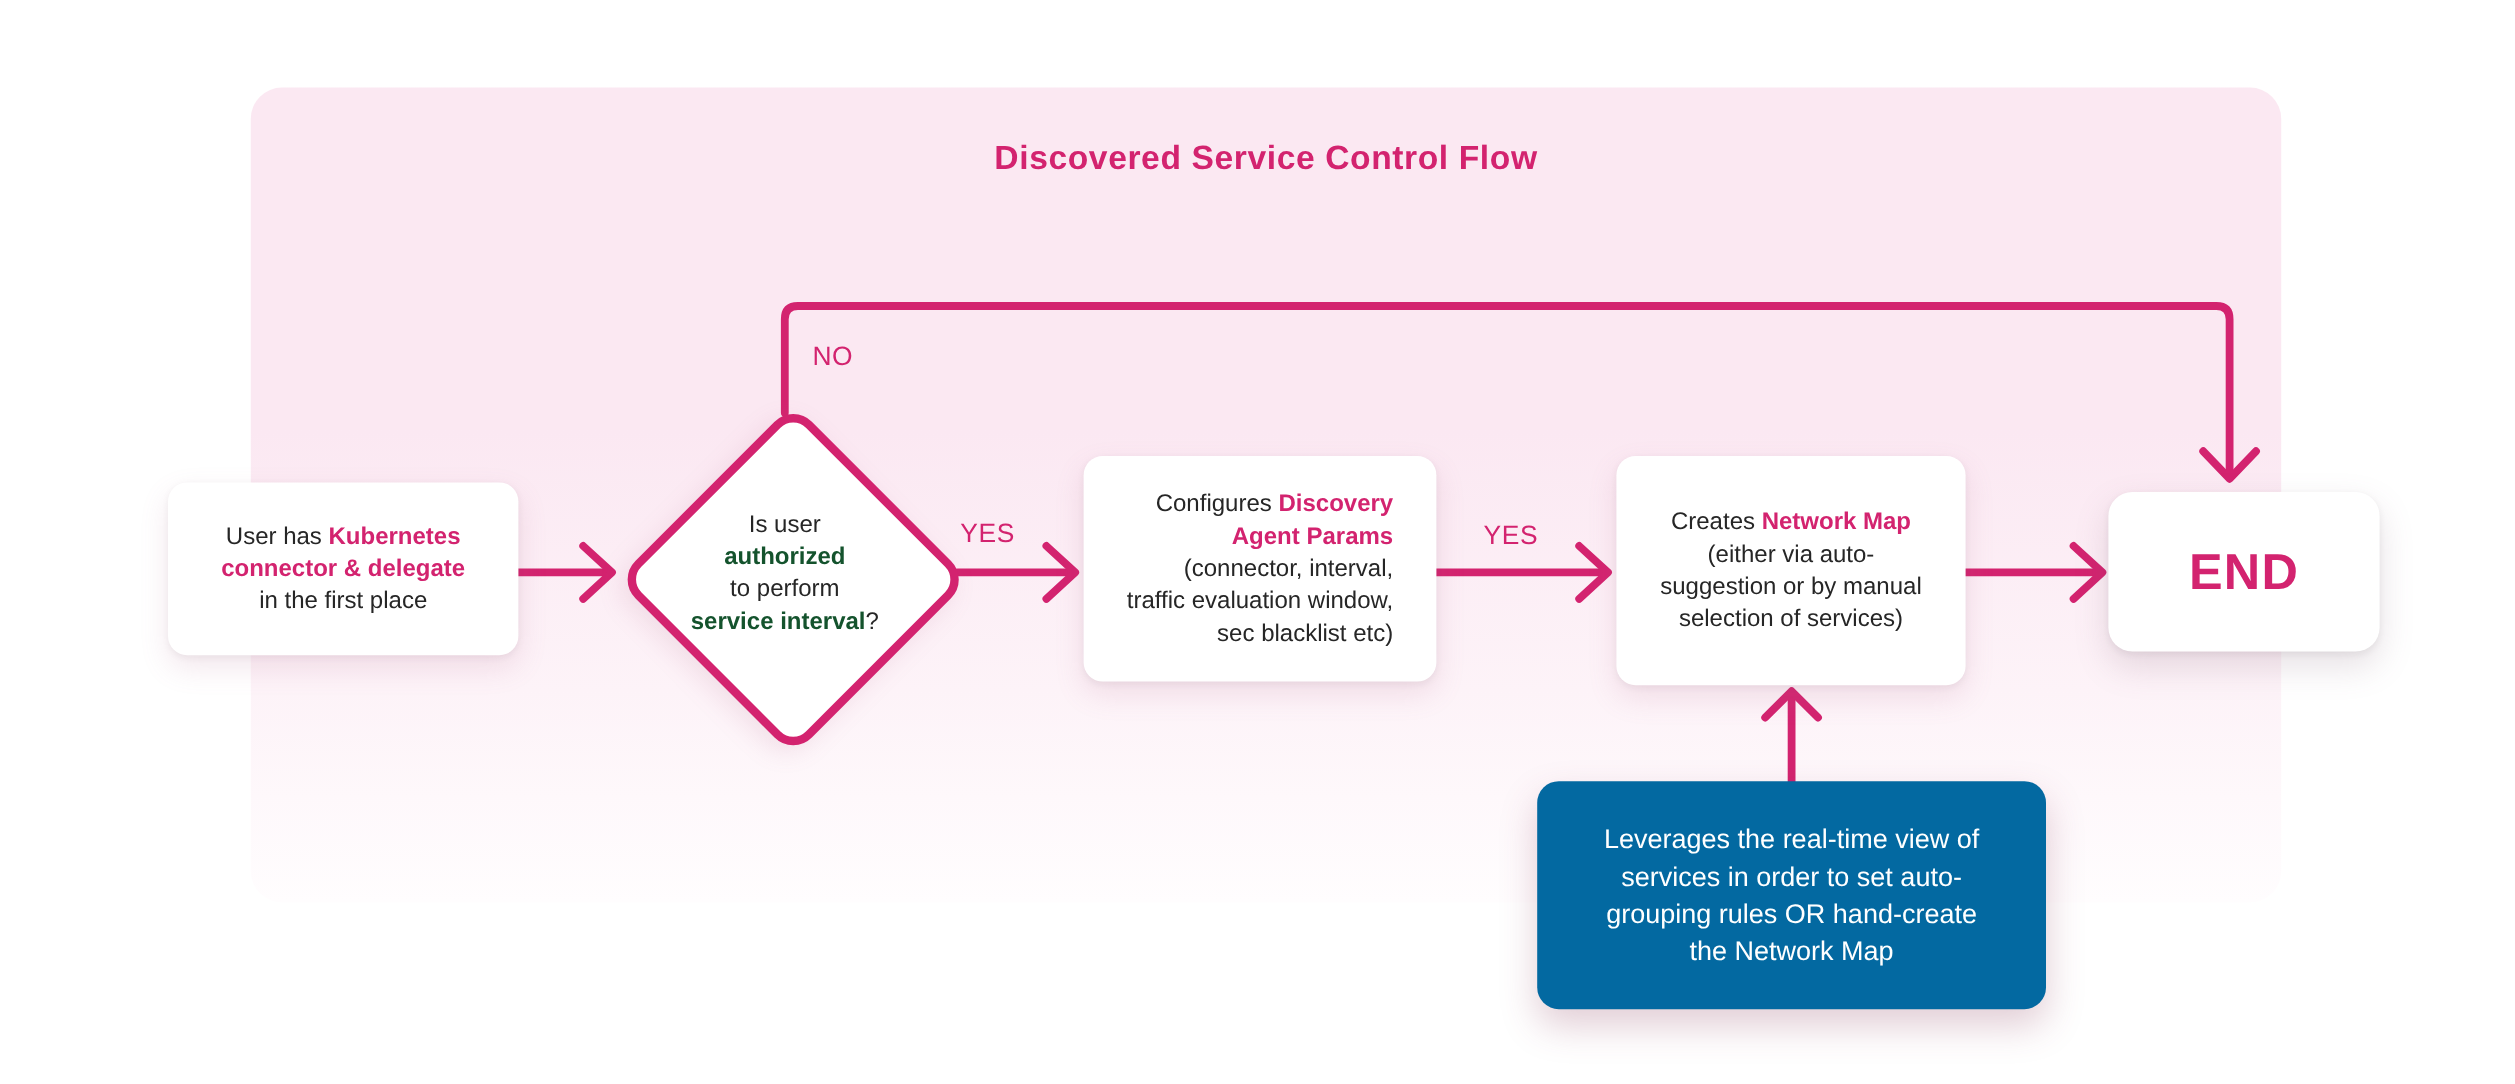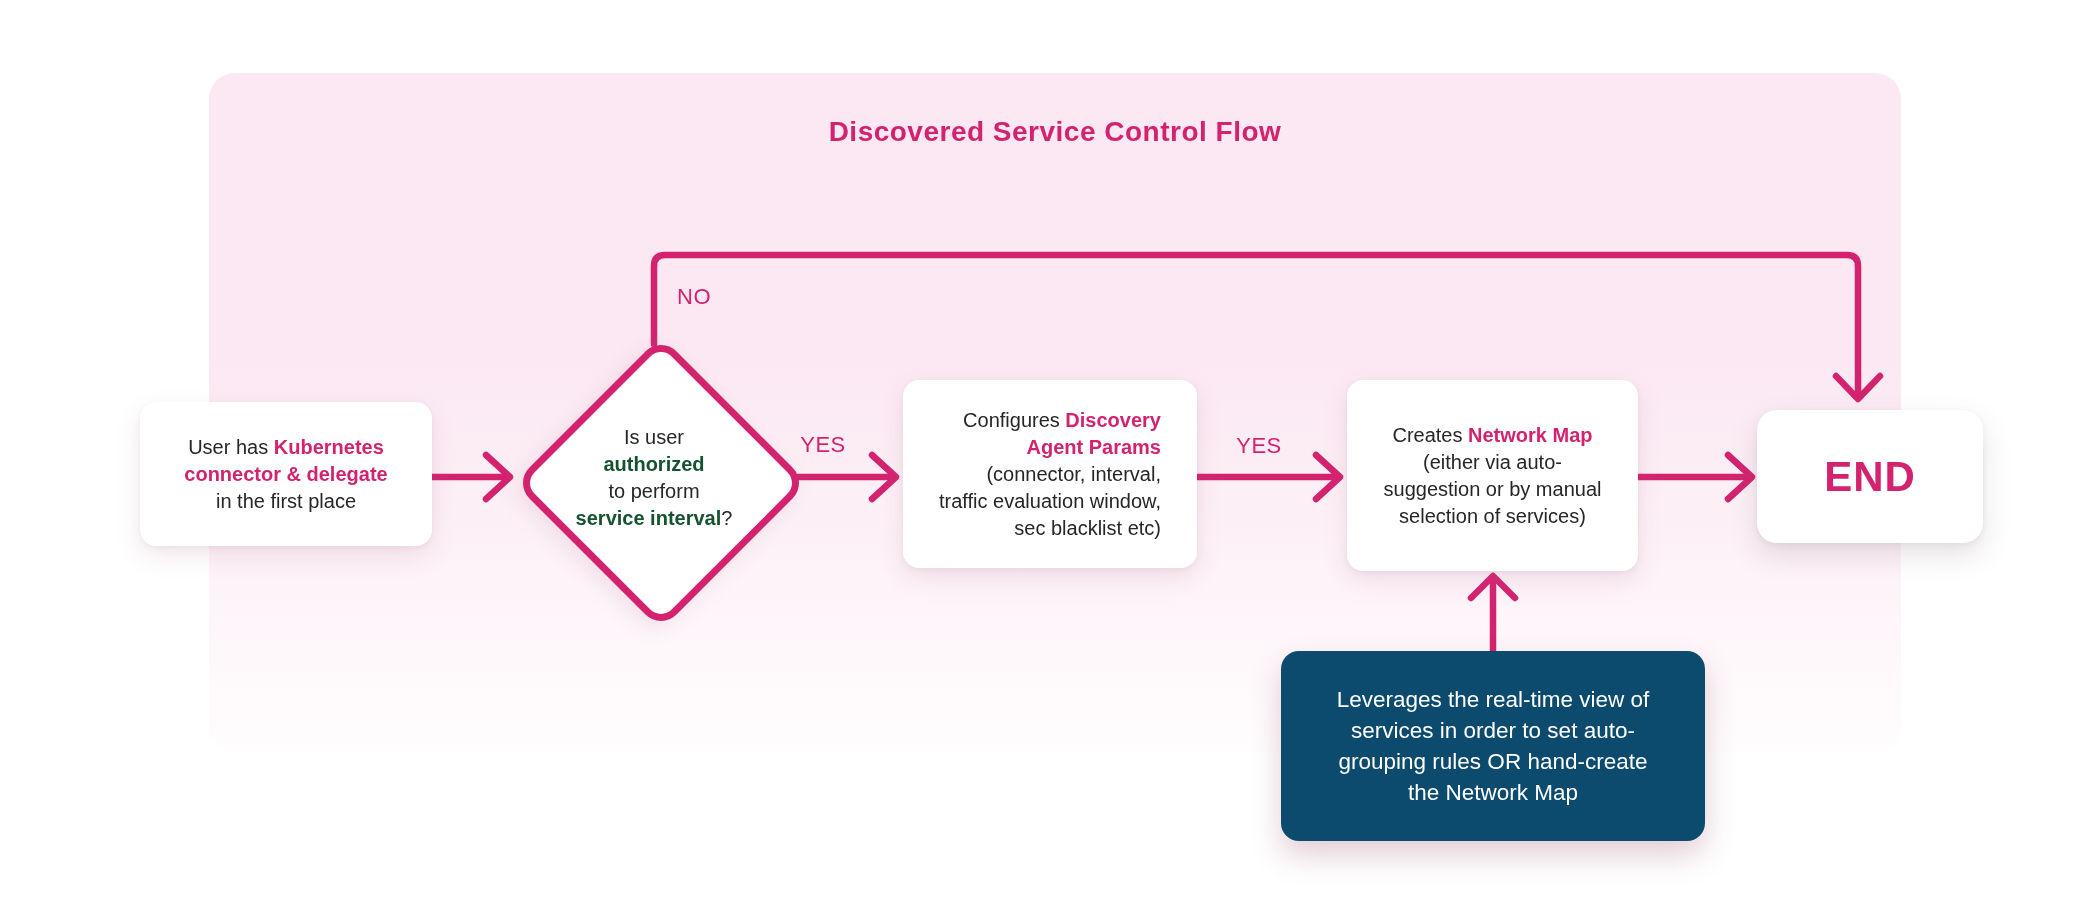--- a/index.html
+++ b/index.html
@@ -43,21 +43,21 @@
   }
   .diamond-text{
     position:absolute;left:524px;top:420px;width:260px;height:116px;
     display:flex;align-items:center;justify-content:center;text-align:center;
     color:#262626;font-size:20px;line-height:27px;
   }
   .diamond-text .accent{color:#14532d;font-weight:700;}
 
   .note{
     position:absolute;left:1281px;top:651px;width:424px;height:190px;
-    background:#0c4a6e;border-radius:18px;
+    background:#0369a1;border-radius:18px;
     display:flex;align-items:center;justify-content:center;text-align:center;
     color:#ffffff;font-size:22.5px;line-height:31px;font-weight:500;
     box-shadow:0 14px 30px rgba(140,60,90,0.25);
   }
 
   .edge-label{
     position:absolute;color:#d3236f;font-size:22px;font-weight:400;
     letter-spacing:0.5px;text-align:center;
   }
   .label-no{left:659px;top:284px;width:70px;}

